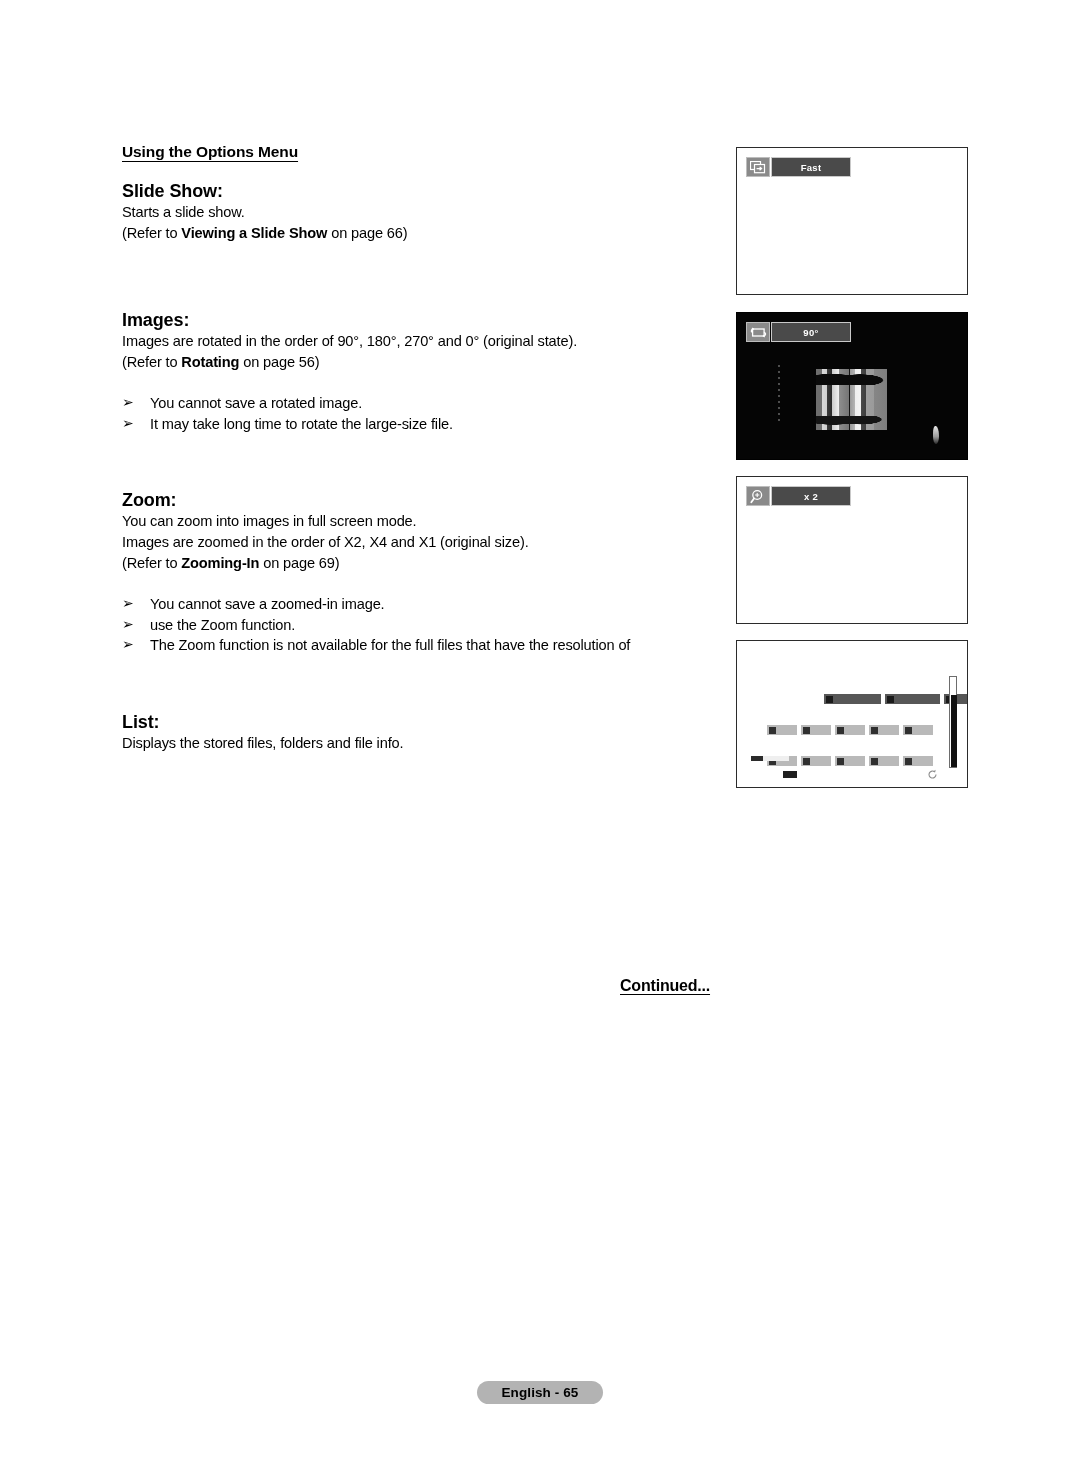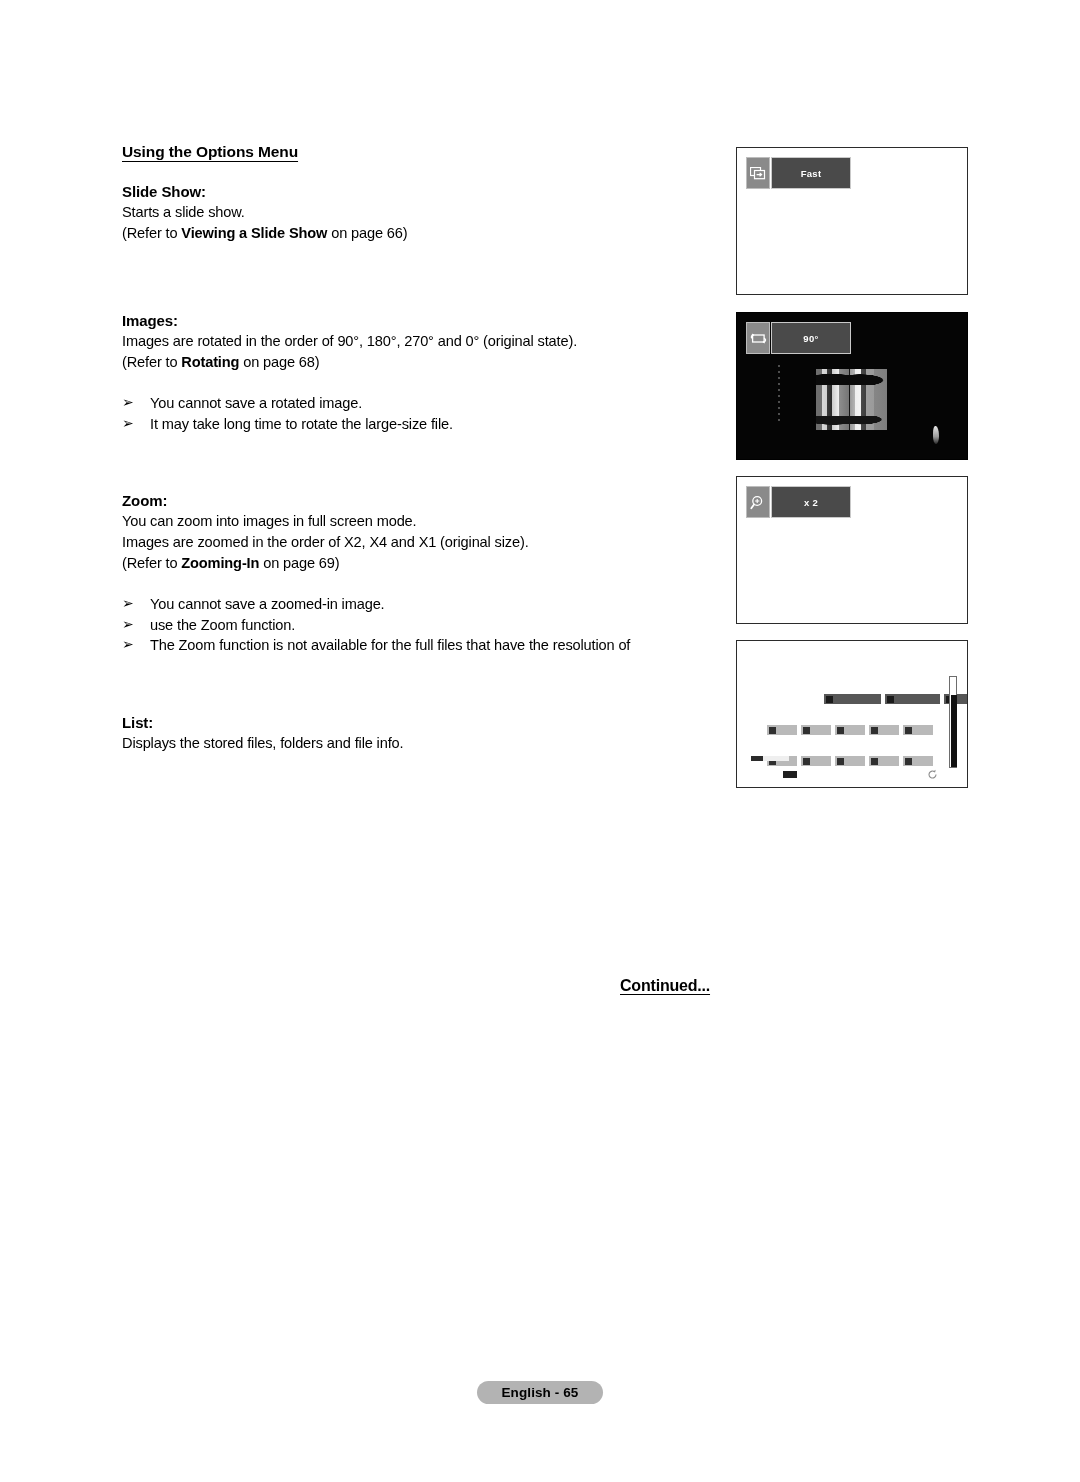--- a/index.html
+++ b/index.html
@@ -28,21 +28,21 @@
     font-size: 15.5px;
     font-weight: bold;
     text-decoration: underline;
     text-underline-offset: 4px;
     letter-spacing: -0.1px;
     margin: 0 16px 20px 0;
     display: inline-block;
   }
 
   .sub-head {
-    font-size: 15px;
+    font-size: 18px;
     font-weight: bold;
     margin: 0;
     line-height: 21px;
     letter-spacing: -0.1px;
   }
 
   .body-line {
     font-size: 14.6px;
     line-height: 21px;
     margin: 0;
@@ -126,21 +126,21 @@
   #fig-zoom      { top: 476px; background: #ffffff; }
   #fig-list      { top: 640px; background: #ffffff; }
 
   
   .osd-badge {
     position: absolute;
     left: 9px;
     top: 9px;
     display: flex;
     align-items: stretch;
-    height: 32px;
+    height: 20px;
   }
   .osd-icon {
     width: 24px;
     background: #8a8a8a;
     border: 1px solid #bdbdbd;
     box-sizing: border-box;
     display: flex;
     align-items: center;
     justify-content: center;
   }
@@ -305,21 +305,21 @@
     <p class="body-line">Starts a slide show.</p>
     <p class="body-line"><span>(Refer to </span><b>Viewing a Slide Show</b><span> on page 66)</span></p>
   </div>
 
   <div class="spacer-lg"></div>
 
   
   <div class="block">
     <p class="sub-head">Images:</p>
     <p class="body-line">Images are rotated in the order of 90°, 180°, 270° and 0° (original state).</p>
-    <p class="body-line"><span>(Refer to </span><b>Rotating</b><span> on page 68)</span></p>
+    <p class="body-line"><span>(Refer to </span><b>Rotating</b><span> on page 56)</span></p>
 
     <div class="spacer-sm"></div>
 
     <ul class="bullets">
       <li class="bullet-row">
         <span class="bullet-glyph">➢</span>
         <span>You cannot save a rotated image.</span>
       </li>
       <li class="bullet-row">
         <span class="bullet-glyph">➢</span>

